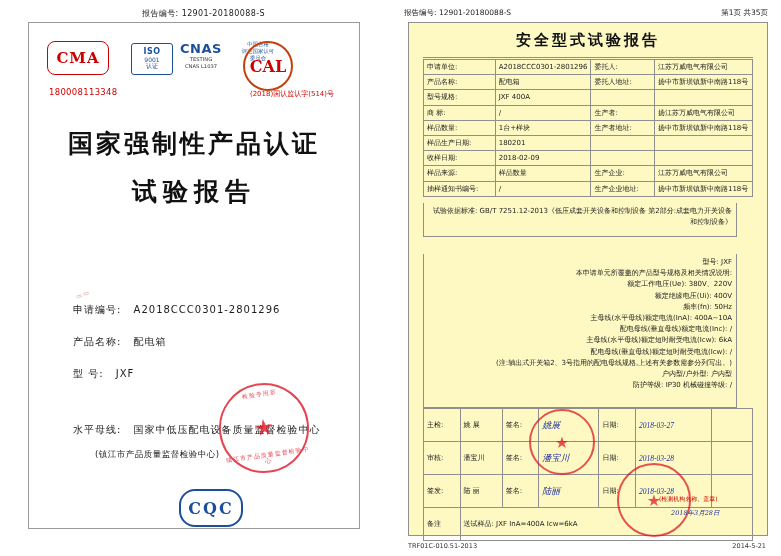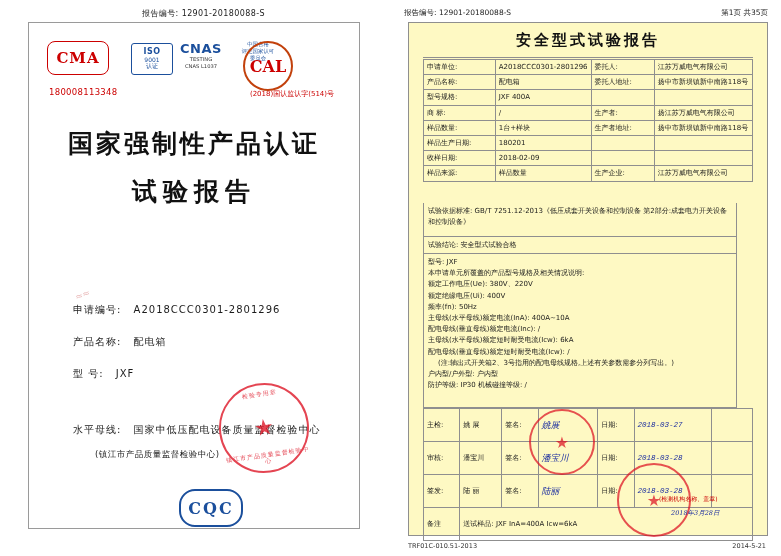--- a/index.html
+++ b/index.html
@@ -123,21 +123,21 @@
     border:1px solid #8f8f8f;padding:1.6px 3px;vertical-align:middle;
     height:11px;white-space:nowrap;
   }
   td.k{width:84px;}
   td.v{width:80px;}
   td.k2{width:74px;}
   td.v2{width:92px;}
 
   .block{
     position:absolute;left:14px;width:314px;border:1px solid #8f8f8f;border-top:none;
-    font-size:7px;padding:3px 4px;box-sizing:border-box;line-height:1.6;
+    font-size:7px;padding:3px 4px;box-sizing:border-box;line-height:1.6;text-align:right;
   }
   .b-std{top:180px;height:34px;}
   .b-concl{top:214px;height:17px;}
   .b-detail{top:231px;height:154px;}
   .b-detail .dline{white-space:nowrap;}
   .b-detail .indent{padding-left:10px;}
 
   table.sign{
     position:absolute;left:14px;top:385px;width:330px;border-collapse:collapse;font-size:7px;
   }
@@ -146,21 +146,21 @@
   .sg-n{width:40px;}
   .sg-sk{width:34px;}
   .sg-sv{width:62px;}
   .sg-dk{width:34px;}
   .sg-dv{width:80px;}
   .sg-last{width:46px;}
   .handw{
     font-family:"DejaVu Serif","Liberation Serif",serif;
     color:#1d2fa0;font-style:italic;font-size:9px;
   }
-  .handw-d{color:#1d2fa0;font-style:italic;font-size:7.5px;font-family:Liberation Mono, monospace;}
+  .handw-d{color:#1d2fa0;font-style:italic;font-size:7.5px;font-family:Liberation Serif, serif;}
   .remark-row{font-size:7px;}
   .r-foot-l{position:absolute;left:6px;top:534px;font-size:6.5px;color:#333;}
   .r-foot-r{position:absolute;right:6px;top:534px;font-size:6.5px;color:#333;}
 
   .r-stamp{
     position:absolute;border:2px solid #d12;border-radius:50%;color:#d12;
     display:flex;align-items:center;justify-content:center;opacity:.72;
   }
   .r-stamp1{left:120px;top:386px;width:62px;height:62px;}
   .r-stamp2{left:208px;top:440px;width:70px;height:70px;}
@@ -299,32 +299,34 @@
           <td class="v">2018-02-09</td>
           <td class="k2"></td>
           <td class="v2"></td>
         </tr>
         <tr>
           <td class="k">样品来源:</td>
           <td class="v">样品数量</td>
           <td class="k2">生产企业:</td>
           <td class="v2">江苏万威电气有限公司</td>
         </tr>
+        <tr>
+          <td class="k">抽样通知书编号:</td>
+          <td class="v">/</td>
+          <td class="k2">生产企业地址:</td>
+          <td class="v2">扬中市新坝镇新中南路118号</td>
+        </tr>
       </tbody>
         </table>
 
       <div class="block b-std">
         <span>试验依据标准:</span>
         <span>GB/T 7251.12-2013《低压成套开关设备和控制设备 第2部分:成套电力开关设备和控制设备》</span>
       </div>
 
-      <div class="block b-concl">
-        <span>试验结论:</span>
-        <span>安全型式试验合格</span>
-      </div>
 
       <div class="block b-detail">
         <div class="dline">型号: JXF</div>
         <div class="dline">本申请单元所覆盖的产品型号规格及相关情况说明:</div>
         <div class="dline">额定工作电压(Ue): 380V、220V</div>
         <div class="dline">额定绝缘电压(Ui): 400V</div>
         <div class="dline">频率(fn): 50Hz</div>
         <div class="dline">主母线(水平母线)额定电流(InA): 400A~10A</div>
         <div class="dline">配电母线(垂直母线)额定电流(Inc): /</div>
         <div class="dline">主母线(水平母线)额定短时耐受电流(Icw): 6kA</div>

